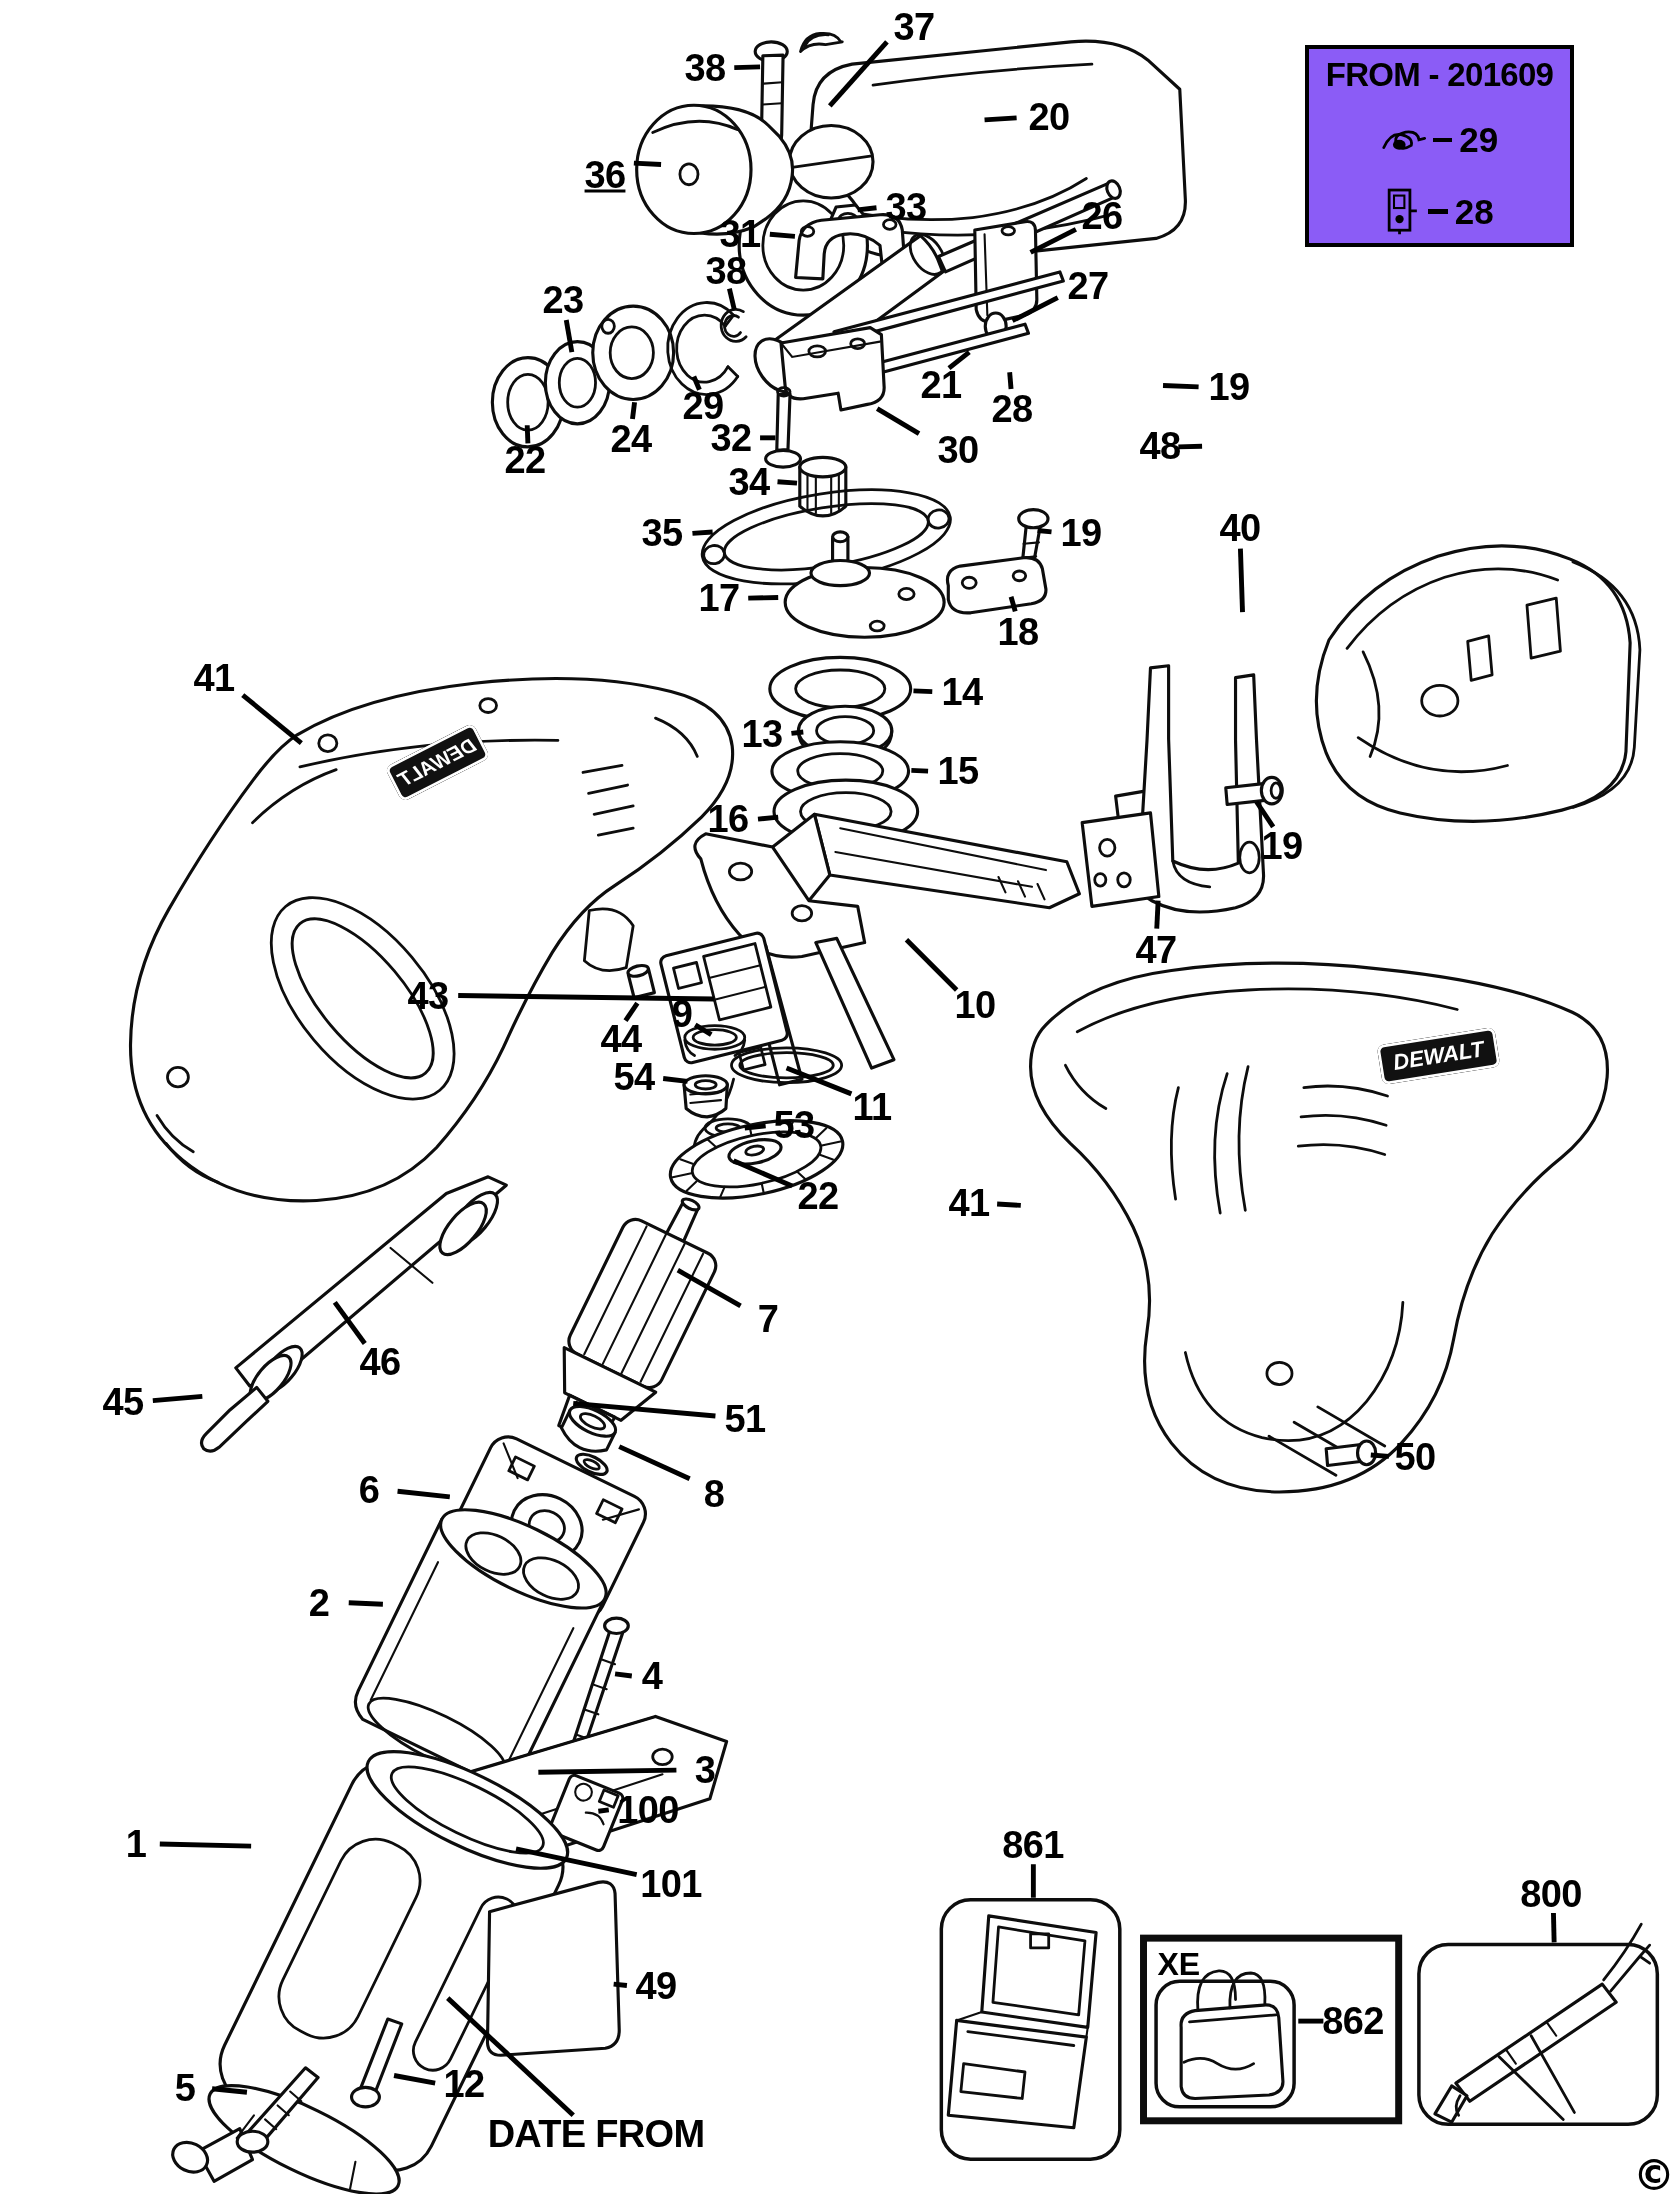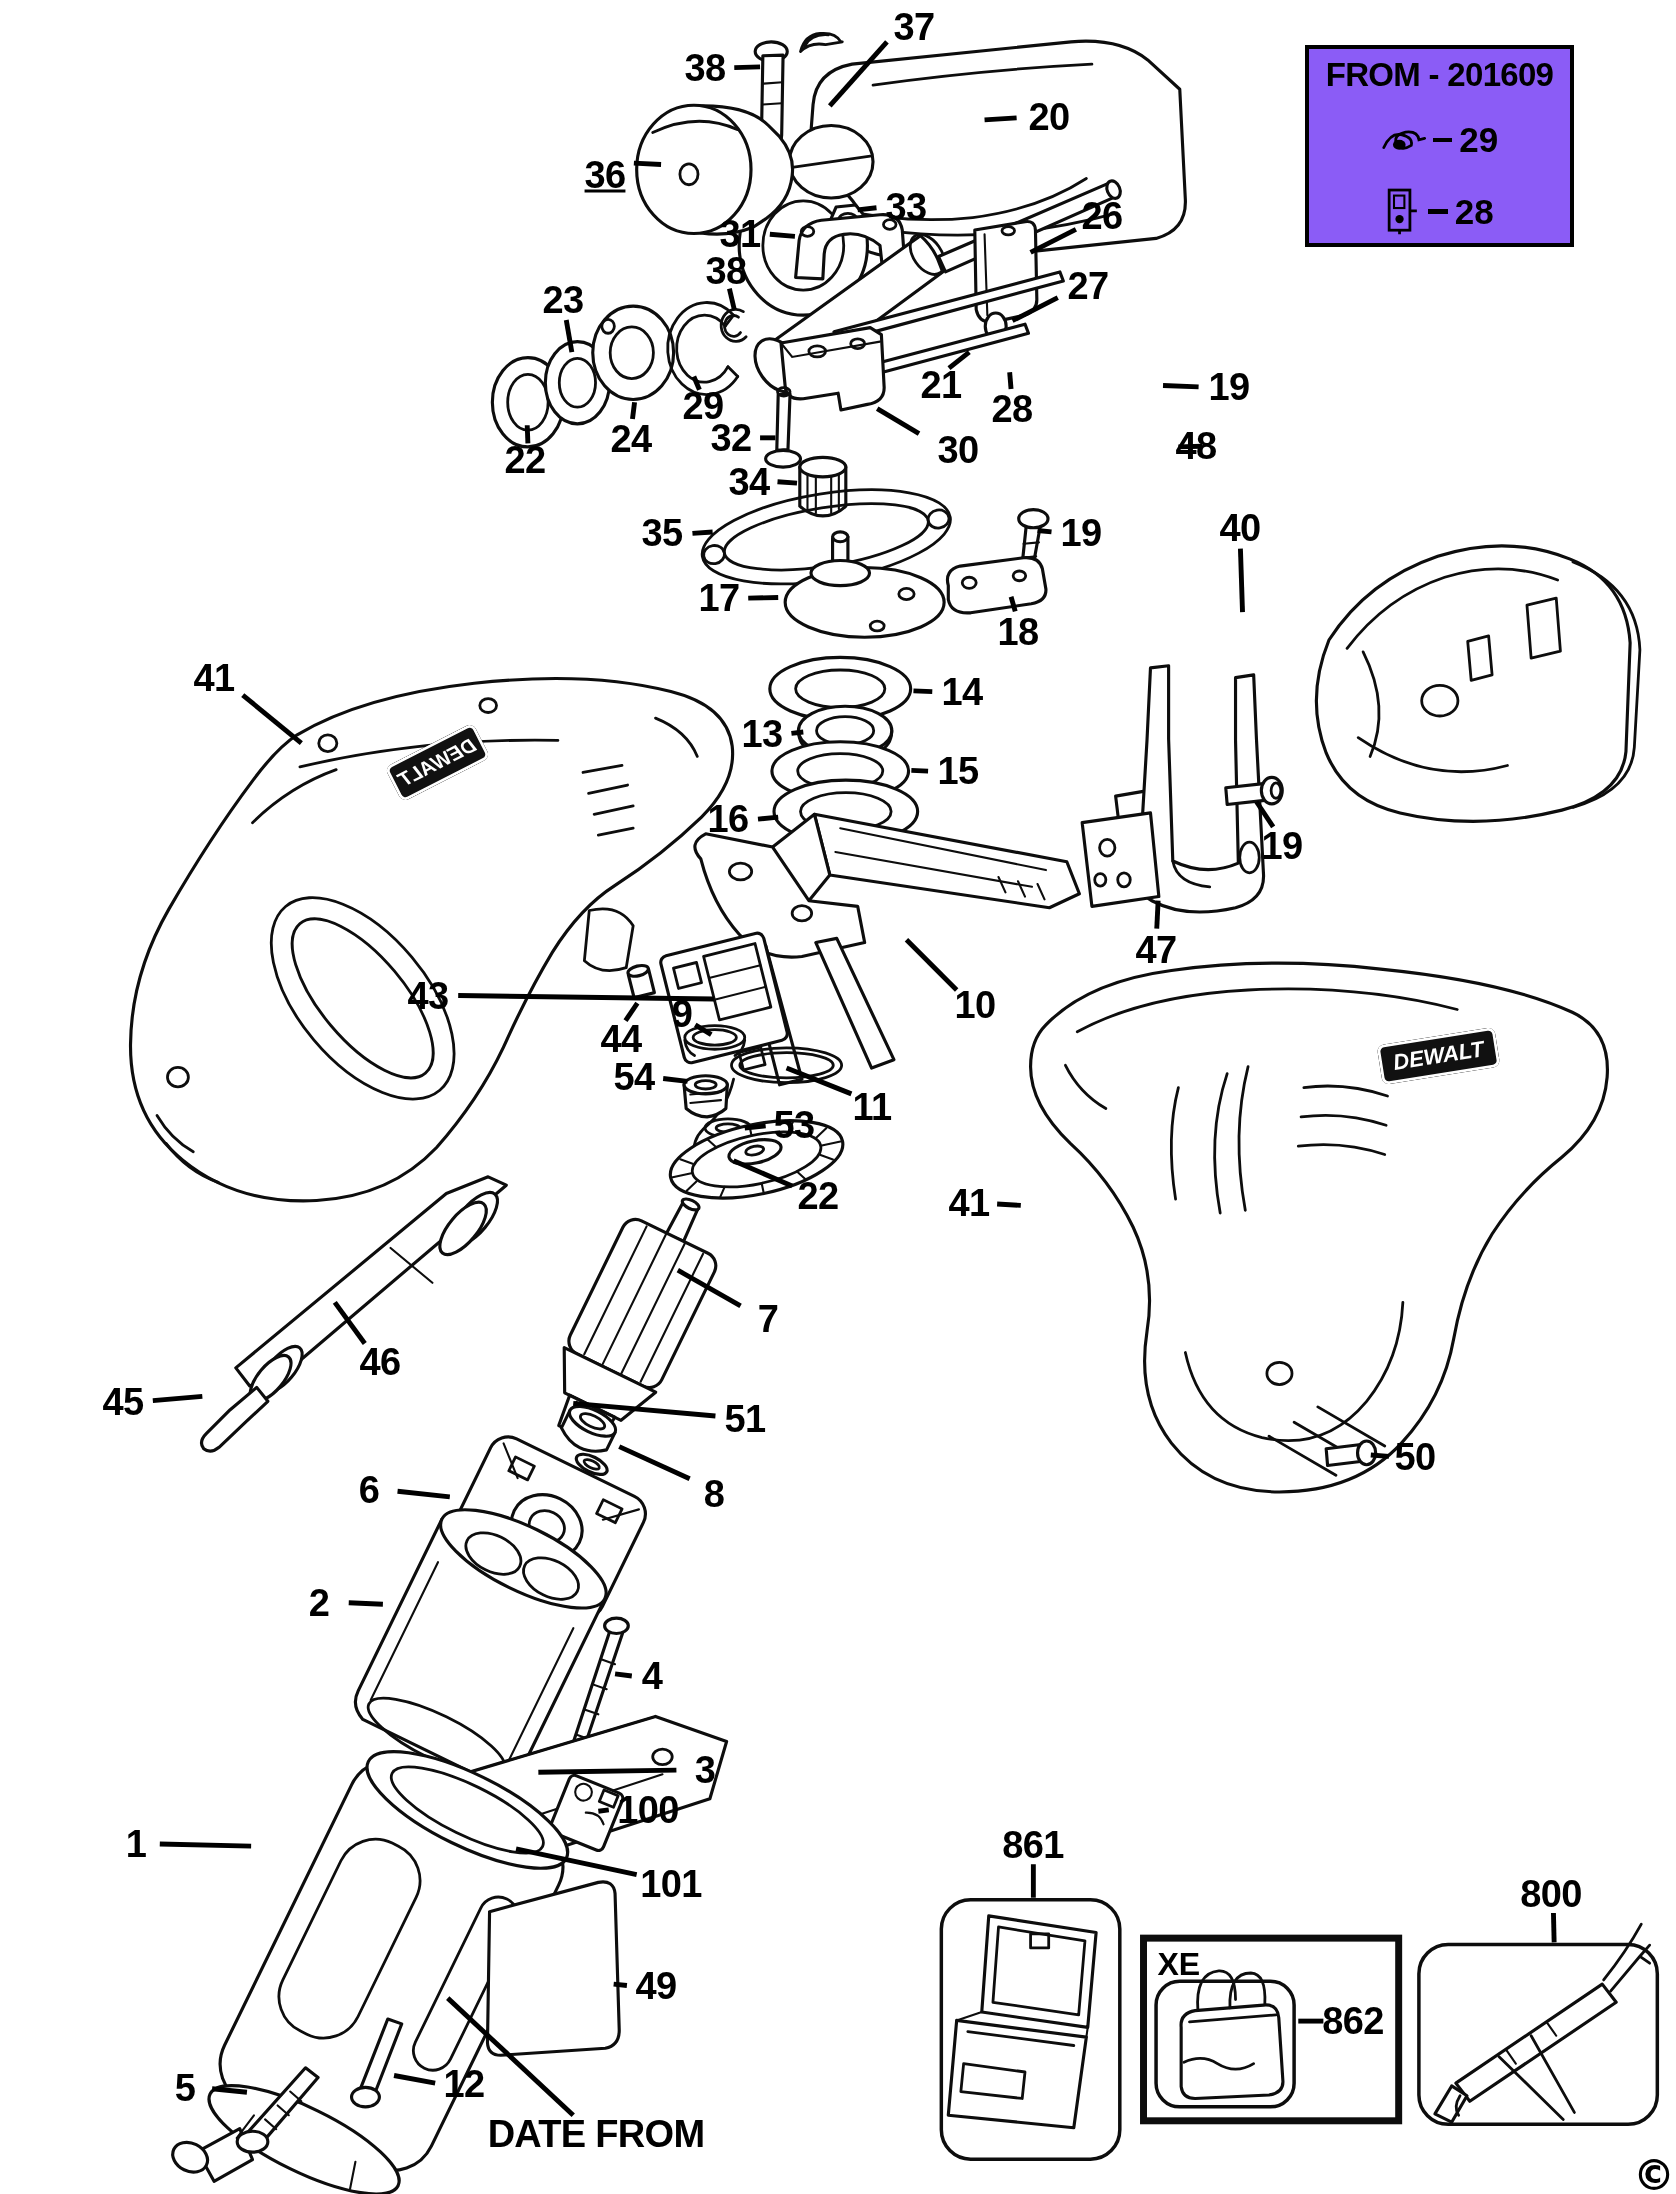--- a/index.html
+++ b/index.html
@@ -483,21 +483,21 @@
       <div class="part-label" style="left: 1088px; top: 286px;">27</div>
       <div class="part-label" style="left: 563px; top: 300px;">23</div>
       <div class="part-label" style="left: 941px; top: 385px;">21</div>
       <div class="part-label" style="left: 1012px; top: 409px;">28</div>
       <div class="part-label" style="left: 1229px; top: 387px;">19</div>
       <div class="part-label" style="left: 703px; top: 406px;">29</div>
       <div class="part-label" style="left: 631px; top: 439px;">24</div>
       <div class="part-label" style="left: 731px; top: 438px;">32</div>
       <div class="part-label" style="left: 941px; top: 450px; margin-left: 17px;">30</div>
       <div class="part-label" style="left: 525px; top: 460px;">22</div>
-      <div class="part-label" style="left: 1196px; top: 446px; text-align: right;">48</div>
+      <div class="part-label" style="left: 1160px; top: 446px; text-align: right;">48</div>
       <div class="part-label" style="left: 749px; top: 482px;">34</div>
       <div class="part-label" style="left: 662px; top: 533px;">35</div>
       <div class="part-label" style="left: 1081px; top: 533px;">19</div>
       <div class="part-label" style="left: 1240px; top: 528px;">40</div>
       <div class="part-label" style="left: 719px; top: 598px;">17</div>
       <div class="part-label" style="left: 1018px; top: 632px;">18</div>
       <div class="part-label" style="left: 962px; top: 692px;">14</div>
       <div class="part-label" style="left: 762px; top: 734px;">13</div>
       <div class="part-label" style="left: 958px; top: 771px;">15</div>
       <div class="part-label" style="left: 728px; top: 819px;">16</div>

